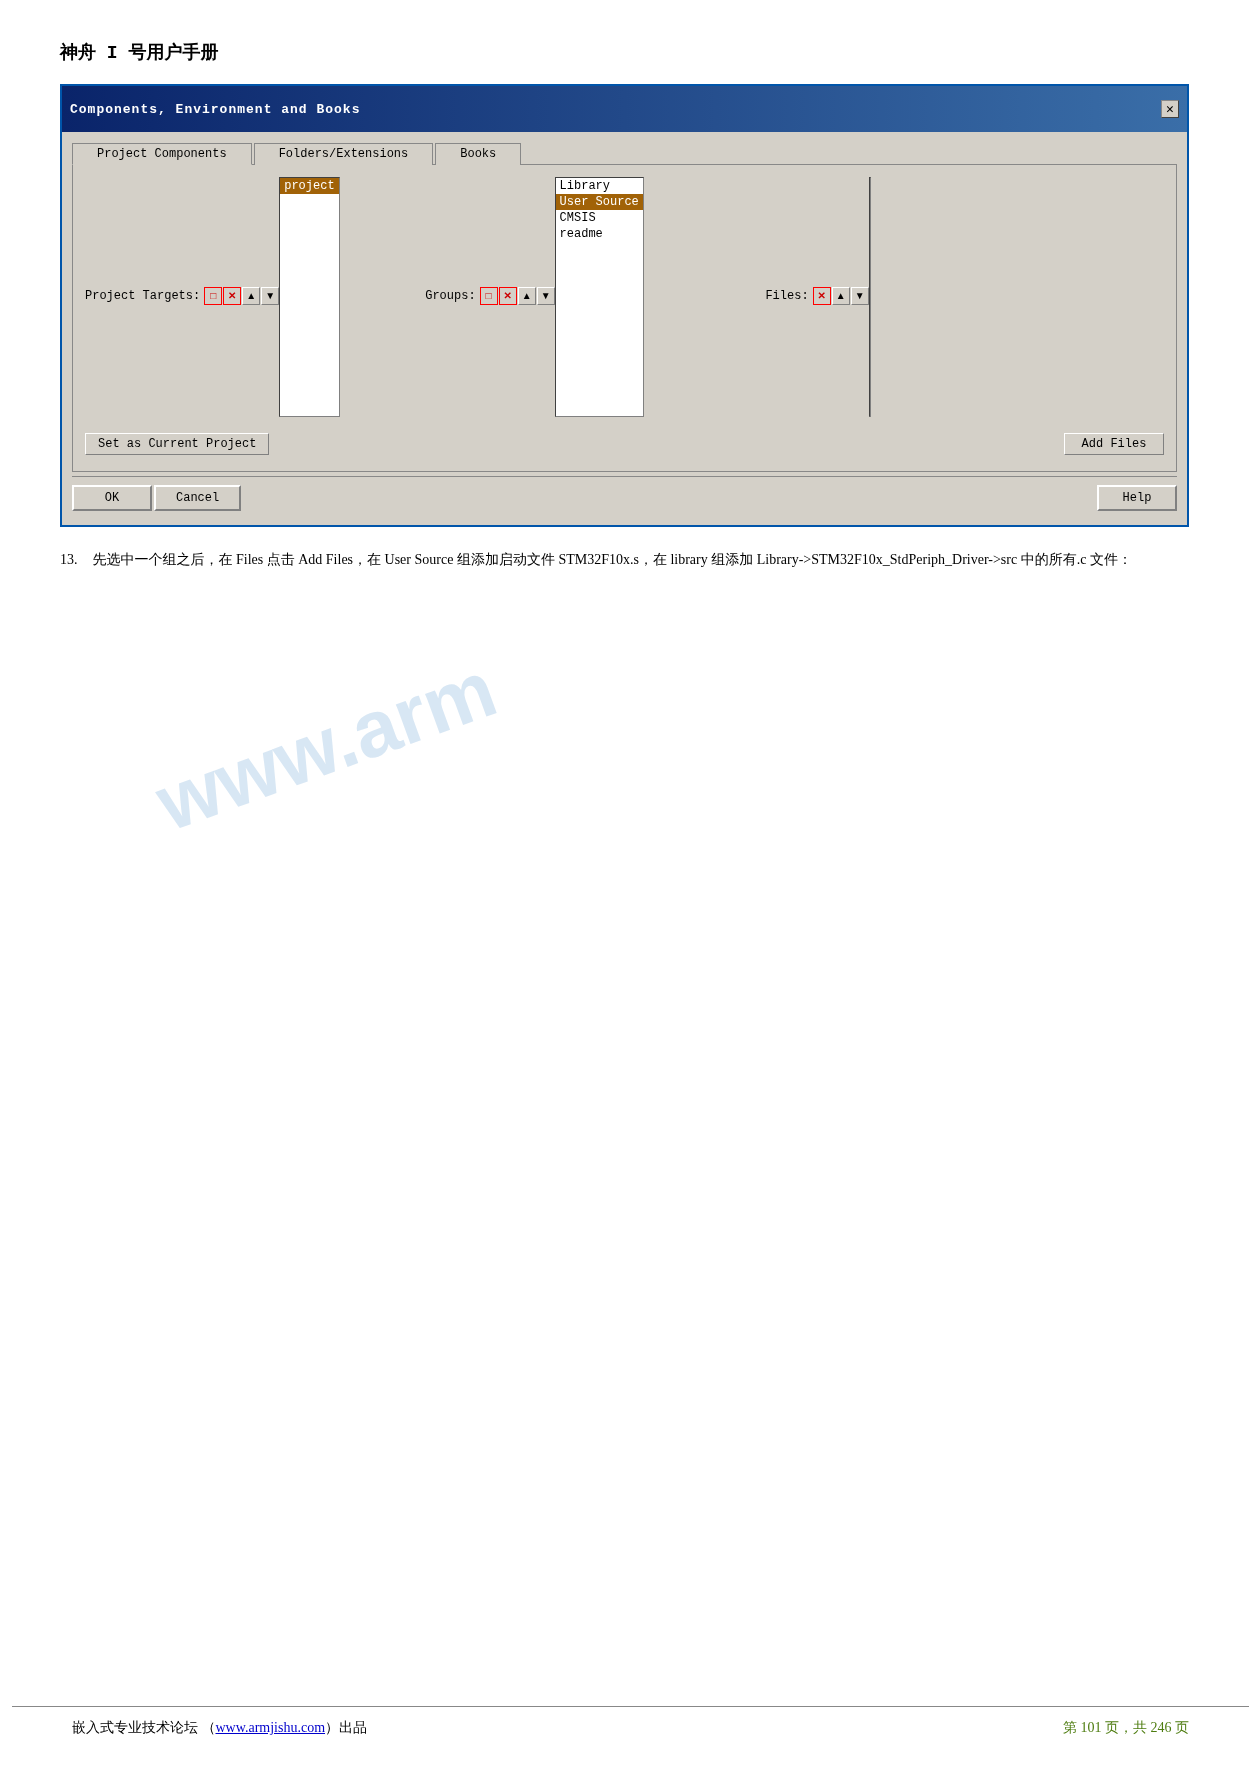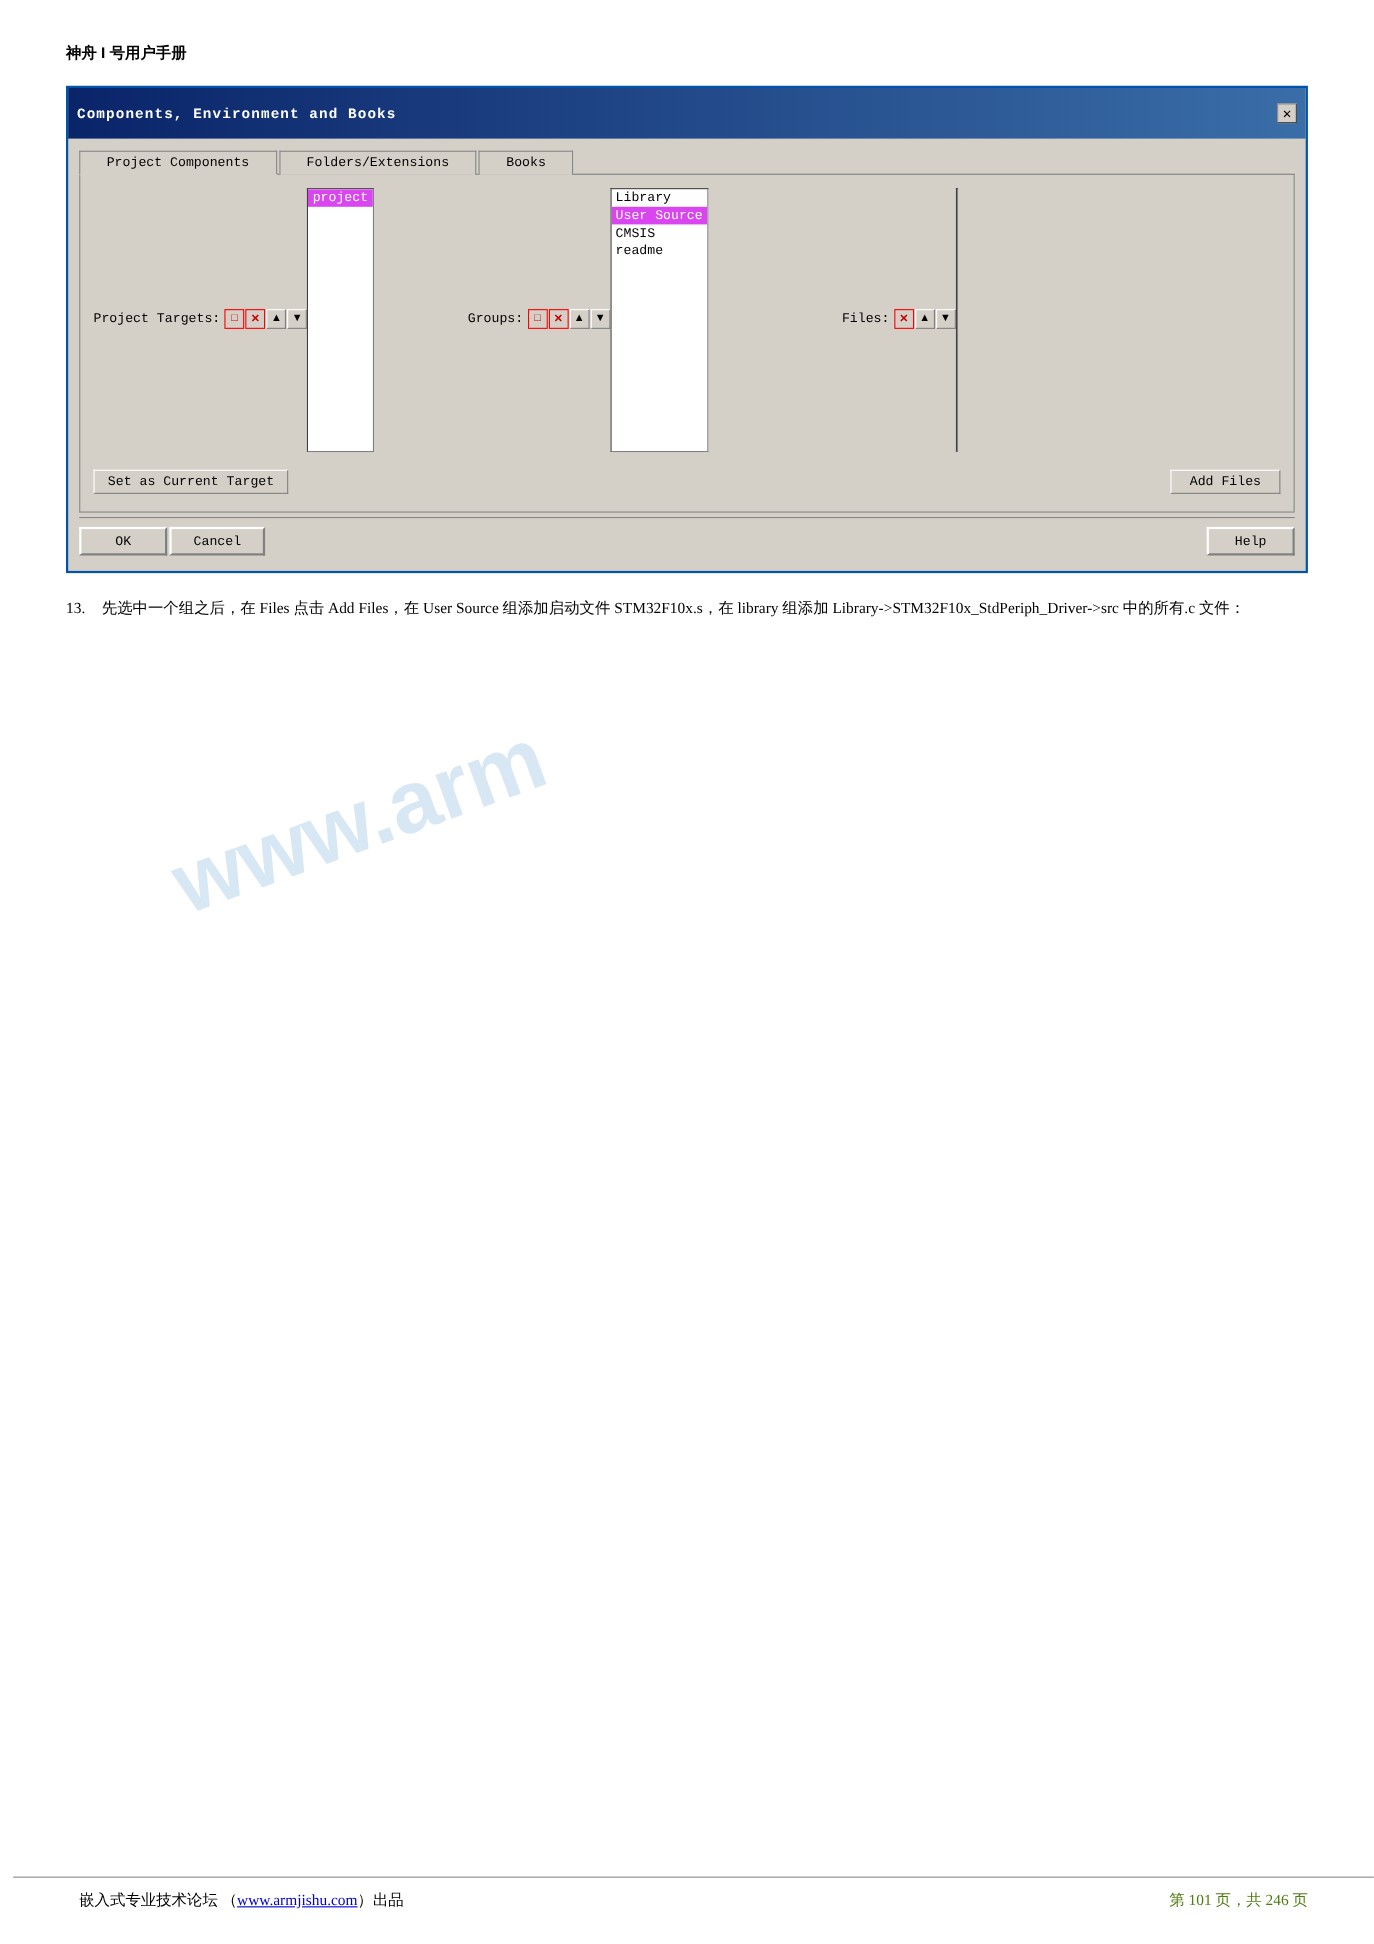--- a/index.html
+++ b/index.html
@@ -23,24 +23,24 @@
     .logo-container {
       width: 220px;
     }
 
     .logo-svg {
       width: 200px;
       height: 60px;
     }
 
     .title-right {
-      font-size: 14px;
+      font-size: 18px;
       font-weight: bold;
       color: #000;
-      font-family: Liberation Sans, sans-serif;
+      font-family: Liberation Mono, monospace;
       margin-top: 10px;
     }
 
     
     .dialog-wrapper {
       margin: 10px 60px 20px 60px;
       border: 2px solid #0055aa;
       background: #d4d0c8;
     }
 
@@ -170,21 +170,21 @@
       font-family: 'Courier New', monospace;
       font-size: 12px;
     }
 
     .list-item {
       padding: 1px 4px;
       cursor: default;
     }
 
     .list-item.selected {
-      background: #d946ef;
+      background: #a16207;
       color: #ffffff;
     }
 
     .files-column {
       flex: 1.2;
     }
 
     
     .bottom-row {
       display: flex;
@@ -401,21 +401,21 @@
               </div>
             </div>
           </div>
           <div class="list-box">
           </div>
         </div>
 
       </div>
 
       <div class="bottom-row">
-        <button class="win-button">Set as Current Target</button>
+        <button class="win-button">Set as Current Project</button>
         <button class="win-button">Add Files</button>
       </div>
     </div>
 
     <div class="dialog-action-row">
       <button class="action-btn">OK</button>
       <button class="action-btn">Cancel</button>
       <button class="action-btn" style="margin-left: auto;">Help</button>
     </div>
 

